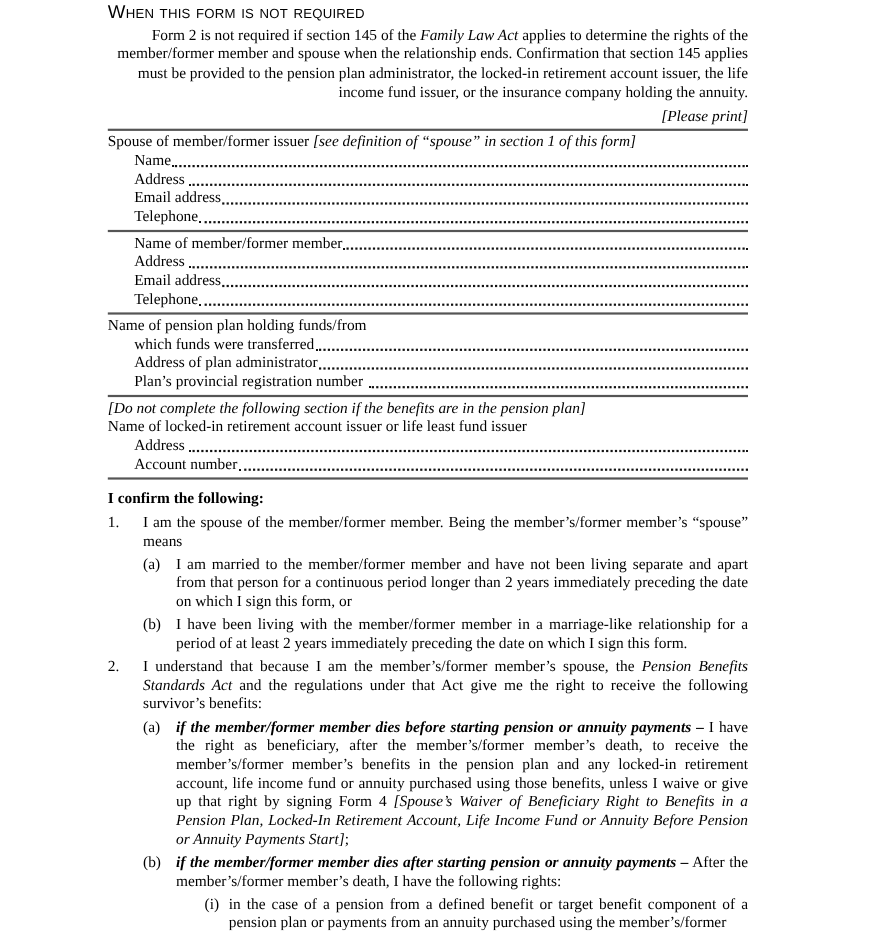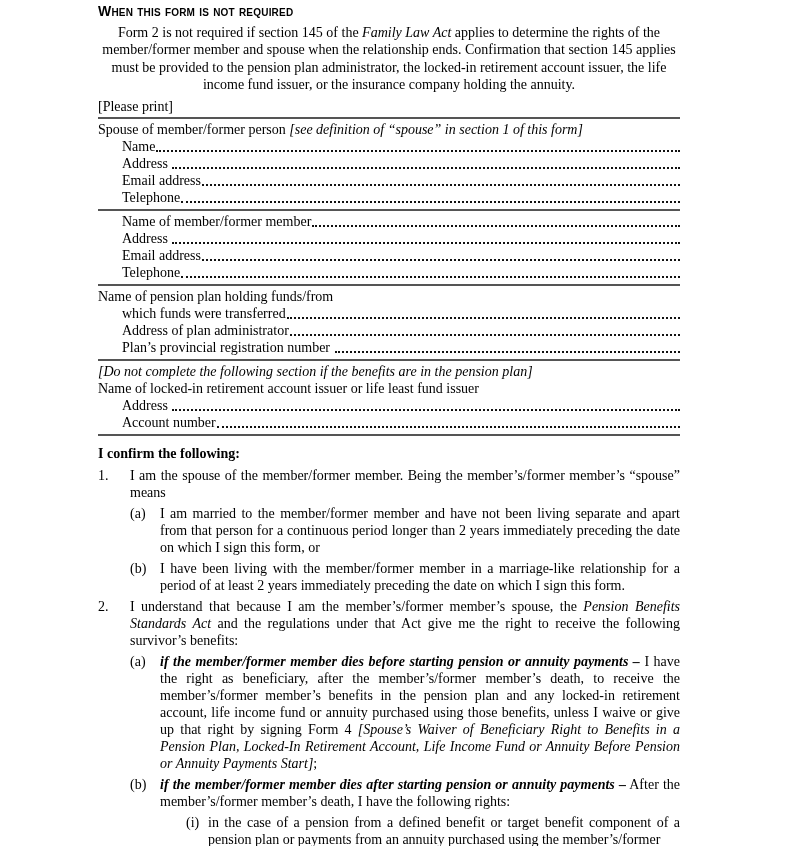--- a/index.html
+++ b/index.html
@@ -19,35 +19,37 @@
   }
   .content{
     margin-left:98px;
     width:582px;
     padding-top:3px;
     font-family:"Liberation Serif", serif;
     font-size:14px;
   }
   .heading{
     font-family:"Liberation Sans", sans-serif;
-    font-weight:bold;
+    font-weight:normal;
     font-variant:small-caps;
-    font-size:14px;
+    font-size:17px;
     letter-spacing:0.2px;
     line-height:16px;
     margin-bottom:5px;
   }
   .intro{
     margin:0 0 5px 0;
     line-height:17.3px;
-    text-align:center;
+    text-align:right;
   }
   .please-print{
+    font-style:italic;
     line-height:17px;
     margin-bottom:2px;
+    text-align:right;
   }
   .ftable{border-bottom:2px solid var(--rule);}
   .fsection{border-top:2px solid var(--rule);padding:2px 0 3px 0;}
   .fheader,.frow,.fline1,.fnote{line-height:17px;}
   .fnote{font-style:italic;}
   .frow{display:flex;align-items:stretch;margin-left:24px;}
   .flabel{flex:0 0 auto;white-space:pre;}
   .dots{
     flex:1 1 auto;
     border-bottom:2px dotted var(--dots);
@@ -77,21 +79,21 @@
 
     <div class="heading">When this form is not required</div>
 
     <p class="intro"><span class="rn">Form 2 is not required if section 145 of the </span><span class="ri">Family Law Act</span><span class="rn"> applies to determine the rights of the member/former member and spouse when the relationship ends. Confirmation that section 145 applies must be provided to the pension plan administrator, the locked-in retirement account issuer, the life income fund issuer, or the insurance company holding the annuity.</span></p>
 
     <div class="please-print">[Please print]</div>
 
     <div class="ftable">
 
       <div class="fsection">
-        <div class="fheader"><span class="rn">Spouse of member/former person </span><span class="ri">[see definition of “spouse” in section 1 of this form]</span></div>
+        <div class="fheader"><span class="rn">Spouse of member/former issuer </span><span class="ri">[see definition of “spouse” in section 1 of this form]</span></div>
         <div class="frow">
           <span class="flabel">Name</span>
           <span class="dots"></span>
         </div>
         <div class="frow">
           <span class="flabel">Address </span>
           <span class="dots"></span>
         </div>
         <div class="frow">
           <span class="flabel">Email address</span>

